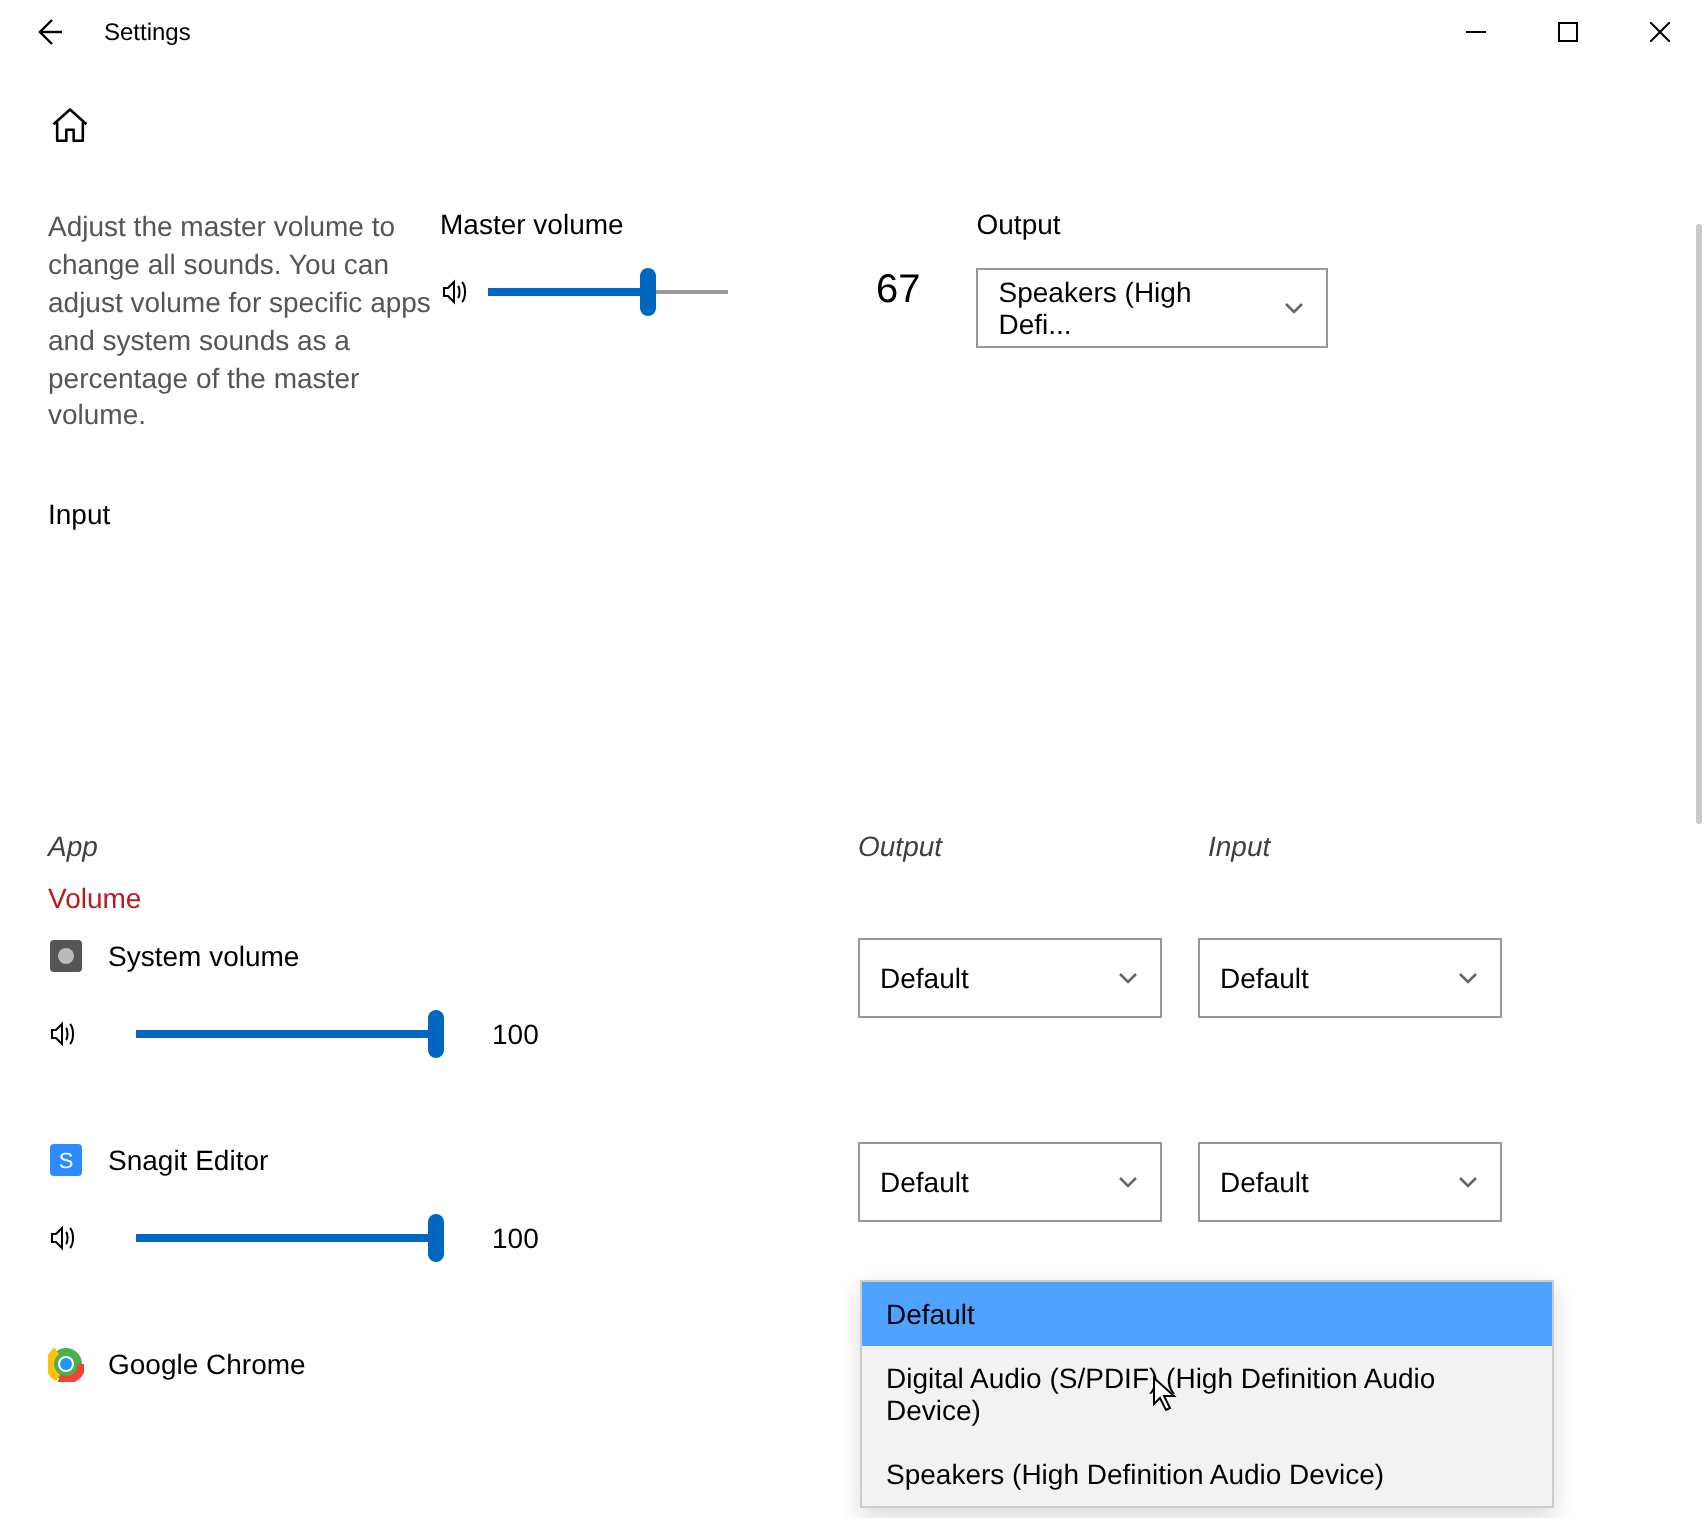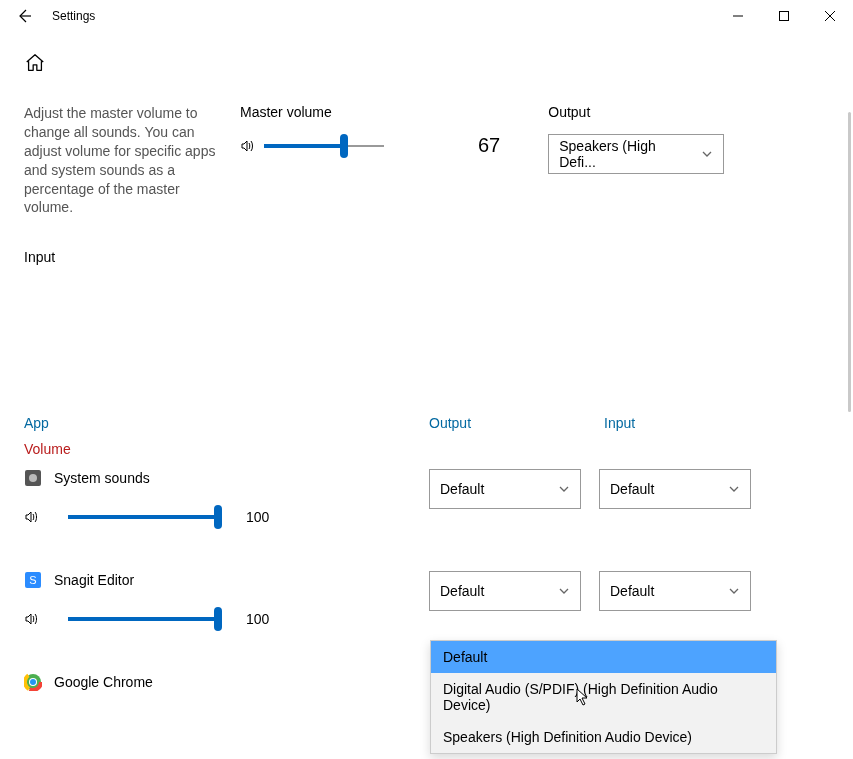--- a/index.html
+++ b/index.html
@@ -13,21 +13,21 @@
   .titlebar .win-btn { width: 46px; display: flex; align-items: center; justify-content: center; cursor: pointer; }
   .titlebar svg { display: block; }
 
   
   .header { display: flex; align-items: center; gap: 18px; padding: 20px 24px 0 24px; }
   .header .home { width: 22px; height: 22px; }
   .header h1 { font-weight: 400; font-size: 28px; letter-spacing: 0.2px; }
 
   
   .content { padding: 30px 24px 0 24px; position: relative; }
-  .top-row { display: flex; gap: 20px; }
+  .top-row { display: flex; }
   .help-text { width: 196px; font-size: 14px; color: #555; line-height: 1.35; }
   .master-col { width: 200px; }
   .master-col .section-label { font-size: 14px; margin-bottom: 14px; }
   .master-slider { display: flex; align-items: center; gap: 8px; }
   .master-value { font-size: 20px; margin-left: 18px; margin-top: 30px; }
   .output-col { margin-left: 28px; }
   .output-col .section-label { font-size: 14px; margin-bottom: 14px; }
 
   .input-row { margin-top: 32px; }
   .input-row .section-label { font-size: 14px; margin-bottom: 10px; }
@@ -41,21 +41,21 @@
   
   .slider { position: relative; height: 24px; display: flex; align-items: center; }
   .slider .track { height: 2px; background: #999; position: relative; }
   .slider .fill  { height: 4px; background: #0067c0; position: absolute; left: 0; top: -1px; }
   .slider .thumb { width: 8px; height: 24px; background: #0067c0; border-radius: 4px; position: absolute; top: -11px; transform: translateX(-50%); }
 
   .vol-icon { width: 16px; height: 16px; flex: none; }
 
   
   .apps { margin-top: 150px; }
-  .apps-header { display: flex; font-size: 14px; color: #0369a1; }
+  .apps-header { display: flex; font-size: 14px; color: #404040; font-style: italic; }
   .apps-header .col-app { width: 405px; }
   .apps-header .col-out { width: 175px; }
   .apps-header .col-in  { flex: 1; }
   .apps-subhead { font-size: 14px; color: #b91c1c; margin-top: 10px; }
 
   .app-row { margin-top: 12px; display: flex; align-items: flex-start; }
   .app-row .left { width: 405px; }
   .app-row .name-line { display: flex; align-items: center; gap: 12px; font-size: 14px; }
   .app-row .app-icon { width: 18px; height: 18px; }
   .app-row .slider-line { display: flex; align-items: center; gap: 28px; margin-top: 18px; margin-bottom: 30px; }
@@ -165,21 +165,21 @@
     <div class="apps-subhead">Volume</div>
 
     <div id="apps-container">
         <div class="app-row">
     <div class="left">
       <div class="name-line">
         <span class="app-icon"><svg width="18" height="18" viewBox="0 0 18 18">
                   <rect x="1" y="1" width="16" height="16" rx="2" fill="#555"></rect>
                   <circle cx="9" cy="9" r="4" fill="#bbb"></circle>
                 </svg></span>
-        <span>System sounds</span>
+        <span>System volume</span>
       </div>
       <div class="slider-line">
         <span class="vol-icon">
           <svg width="16" height="16" viewBox="0 0 16 16">
                   <path d="M2 6h2l3-3v10l-3-3H2z" fill="none" stroke="#000" stroke-width="1"></path>
                   <path d="M9 5c1 1 1 5 0 6M11 3c2 2 2 8 0 10" fill="none" stroke="#000" stroke-width="1"></path>
                 </svg>
         </span>
         <div class="slider">
           <div class="track">

